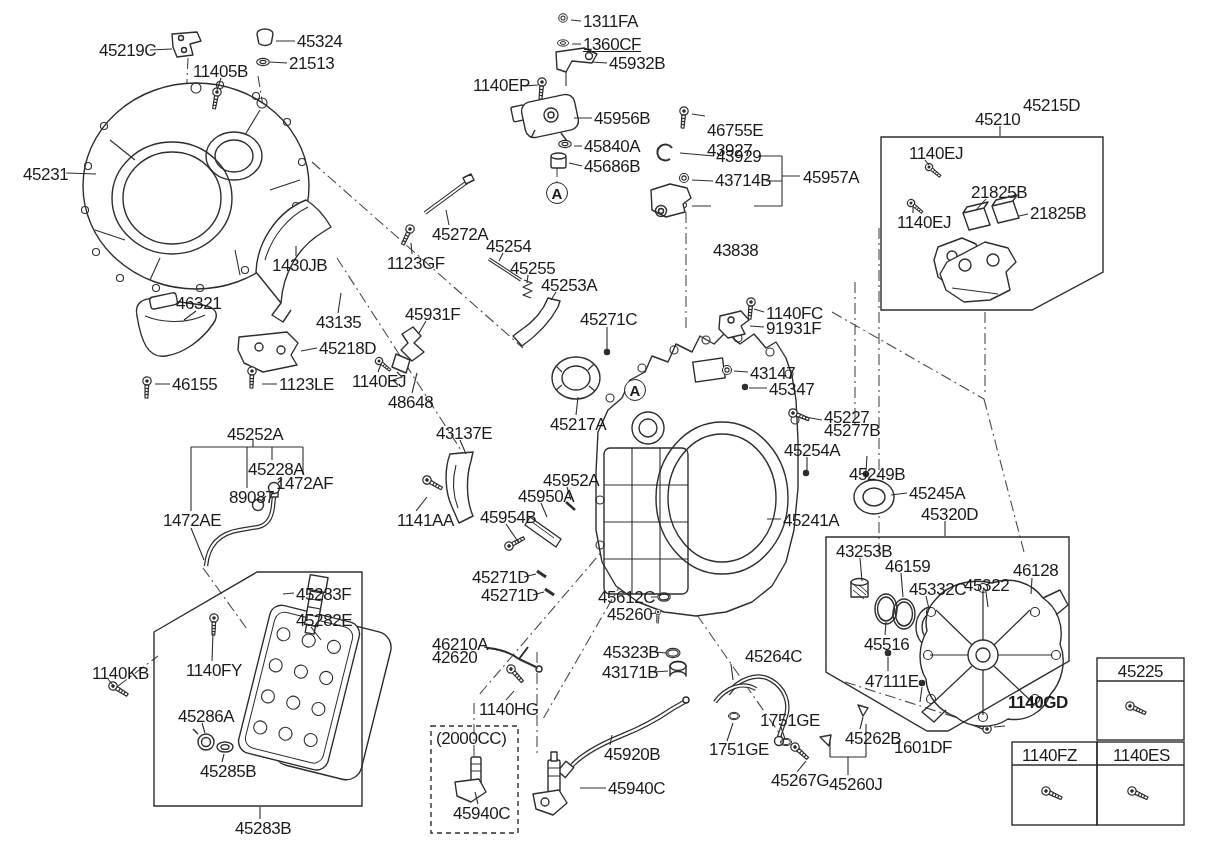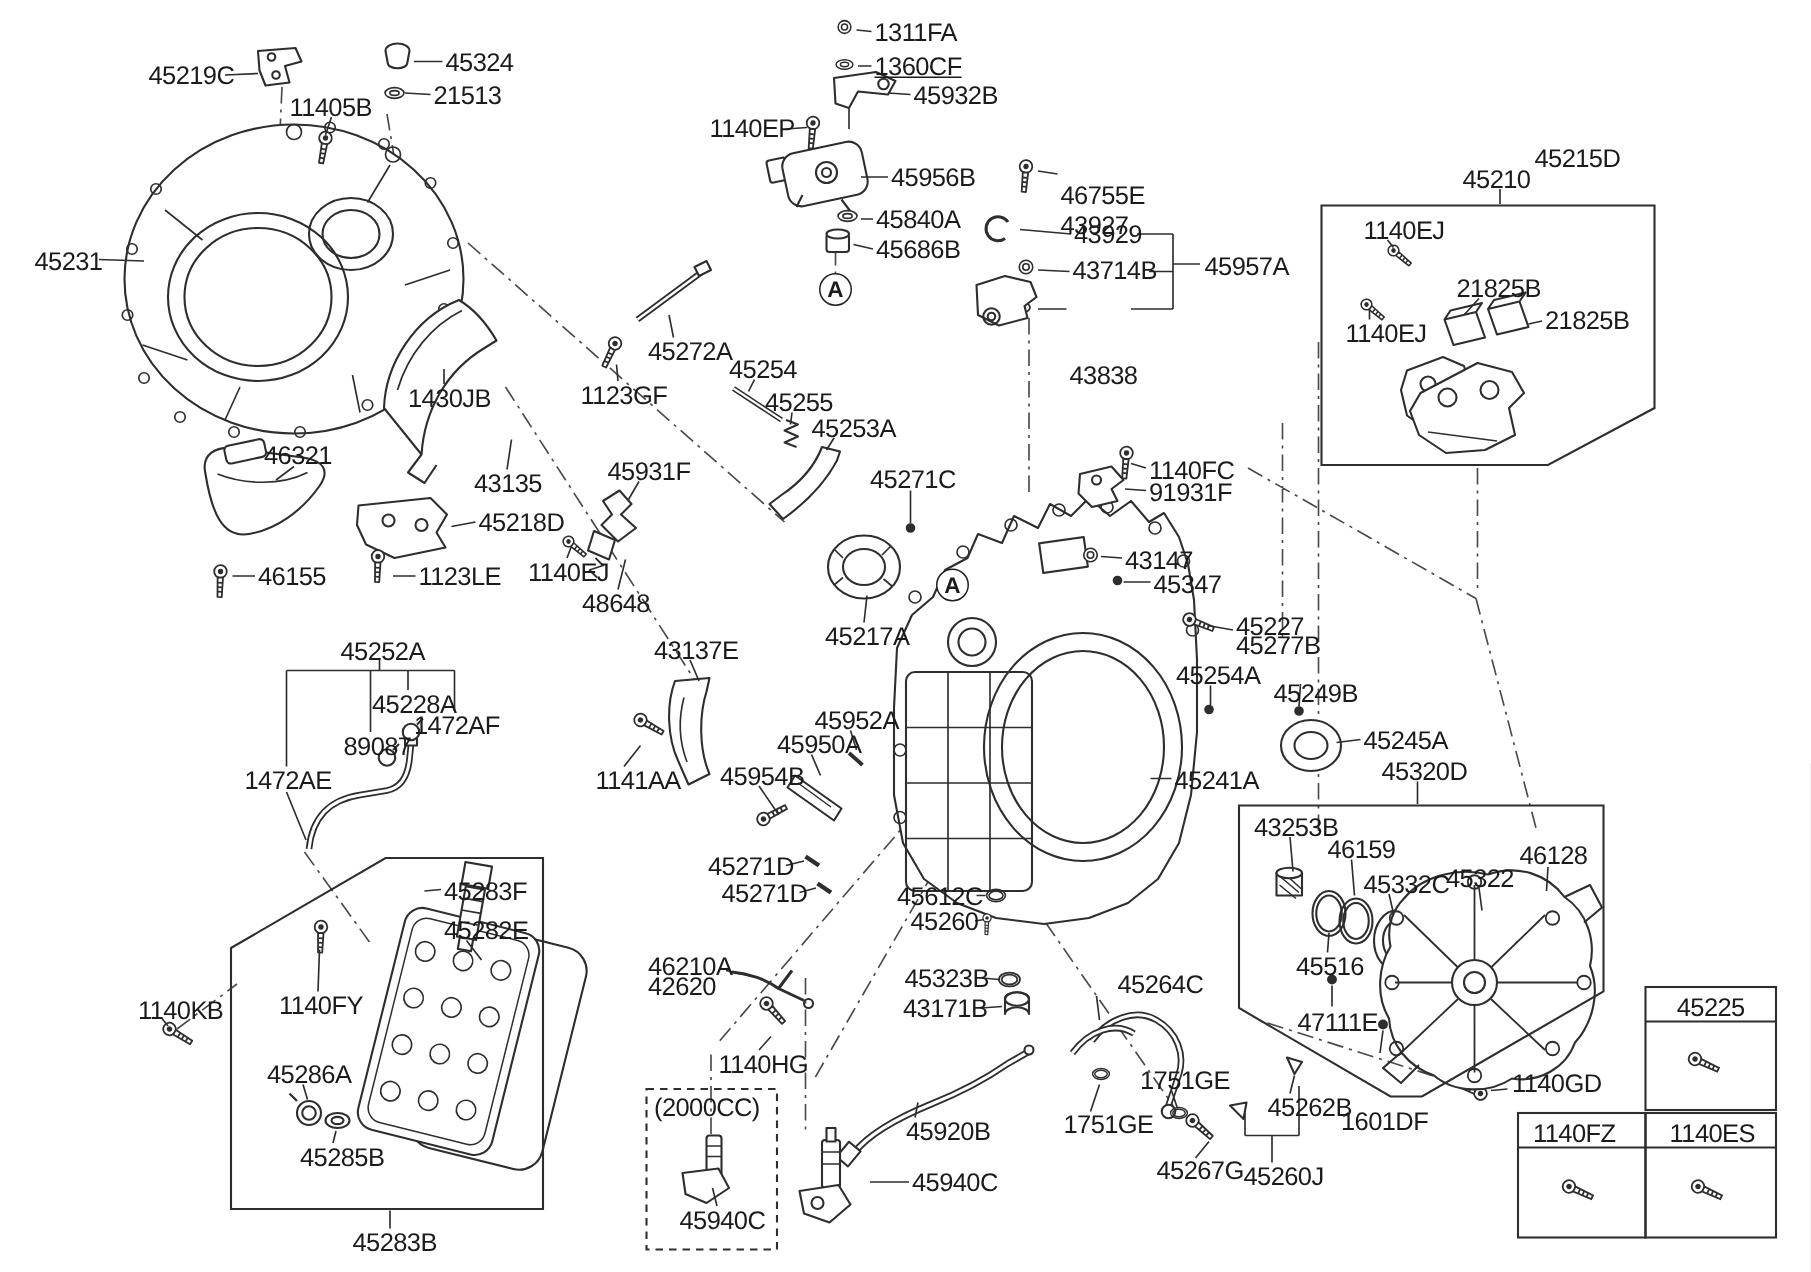--- a/index.html
+++ b/index.html
@@ -398,21 +398,21 @@
       <div class="part-label" style="left: 480px; top: 509px;">45954B</div>
       <div class="part-label" style="left: 472px; top: 569px;">45271D</div>
       <div class="part-label" style="left: 481px; top: 587px;">45271D</div>
       <div class="part-label" style="left: 766px; top: 305px;">1140FC</div>
       <div class="part-label" style="left: 766px; top: 320px;">91931F</div>
       <div class="part-label" style="left: 750px; top: 365px;">43147</div>
       <div class="part-label" style="left: 769px; top: 381px;">45347</div>
       <div class="part-label" style="left: 824px; top: 409px;">45227</div>
       <div class="part-label" style="left: 824px; top: 422px;">45277B</div>
       <div class="part-label" style="left: 784px; top: 442px;">45254A</div>
-      <div class="part-label" style="left: 849px; top: 454px;">45249B</div>
+      <div class="part-label" style="left: 849px; top: 466px;">45249B</div>
       <div class="part-label" style="left: 909px; top: 485px;">45245A</div>
       <div class="part-label" style="left: 921px; top: 506px;">45320D</div>
       <div class="part-label" style="left: 783px; top: 512px;">45241A</div>
       <div class="part-label" style="left: 227px; top: 426px;">45252A</div>
       <div class="part-label" style="left: 248px; top: 461px;">45228A</div>
       <div class="part-label" style="left: 276px; top: 475px;">1472AF</div>
       <div class="part-label" style="left: 229px; top: 489px;">89087</div>
       <div class="part-label" style="left: 163px; top: 512px;">1472AE</div>
       <div class="part-label" style="left: 296px; top: 586px;">45283F</div>
       <div class="part-label" style="left: 296px; top: 612px;">45282E</div>
@@ -439,21 +439,21 @@
       <div class="part-label" style="left: 829px; top: 776px;">45260J</div>
       <div class="part-label" style="left: 845px; top: 730px;">45262B</div>
       <div class="part-label" style="left: 836px; top: 543px;">43253B</div>
       <div class="part-label" style="left: 885px; top: 558px;">46159</div>
       <div class="part-label" style="left: 909px; top: 581px;">45332C</div>
       <div class="part-label" style="left: 964px; top: 577px;">45322</div>
       <div class="part-label" style="left: 1013px; top: 562px;">46128</div>
       <div class="part-label" style="left: 864px; top: 636px;">45516</div>
       <div class="part-label" style="left: 865px; top: 673px;">47111E</div>
       <div class="part-label" style="left: 894px; top: 703px; margin-top: 36px;">1601DF</div>
-      <div class="part-label" style="left: 1008px; top: 714px;">1140GD</div>
+      <div class="part-label" style="left: 1008px; top: 694px; font-weight: bold;">1140GD</div>
     </div>
 
   <div class="ref-marker" style="left:546px;top:182px">A</div>
   <div class="ref-marker" style="left:624px;top:379px">A</div>
 
   <div class="tbl-header" style="left:1097px;top:663px;width:87px">45225</div>
   <div class="tbl-header" style="left:1012px;top:747px;width:75px">1140FZ</div>
   <div class="tbl-header" style="left:1097px;top:747px;width:89px">1140ES</div>
 </div>
 

